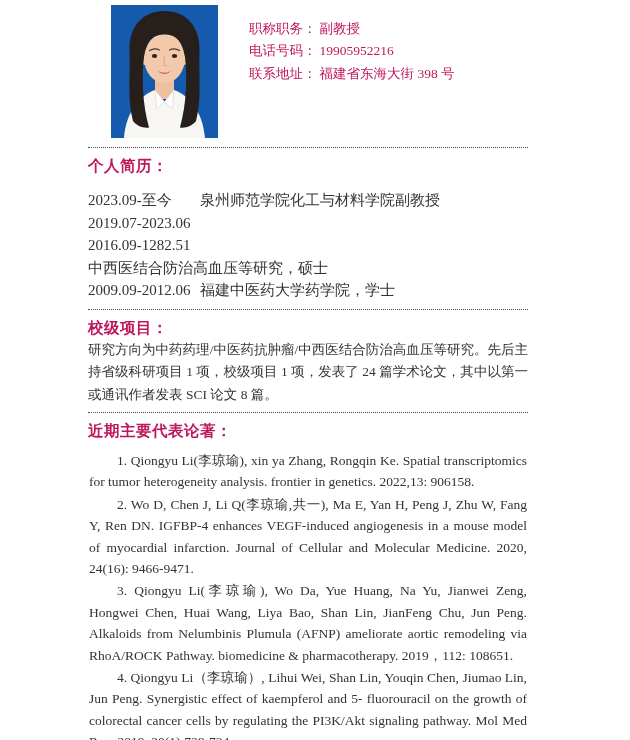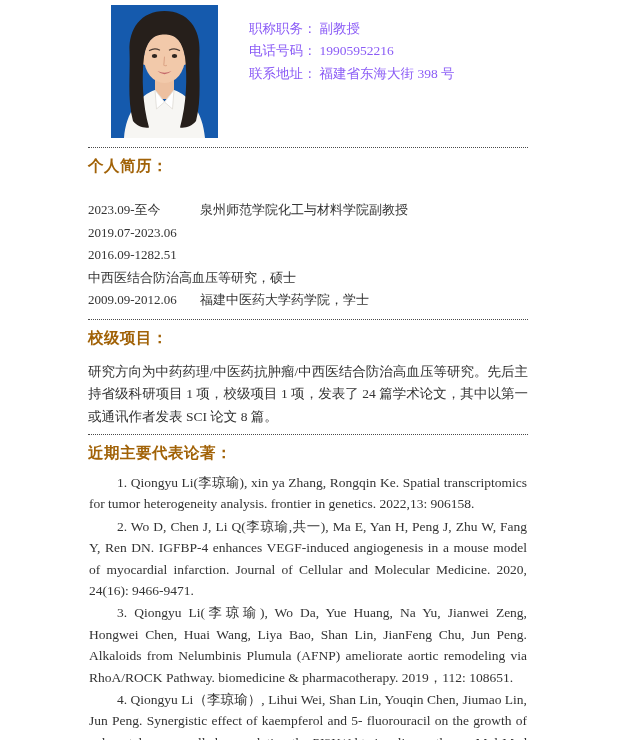--- a/index.html
+++ b/index.html
@@ -7,43 +7,43 @@
     width:630px;height:740px;overflow:hidden;
     font-family:"Liberation Serif","DejaVu Serif",serif;
     color:#333333;
   }
   .page{box-sizing:border-box;width:630px;height:740px;padding:5px 102px 0 88px;background:#fff;}
 
   
   .header{display:flex;}
   .photo{width:107px;height:133px;display:block;margin-left:23px;flex:none;}
   .contact{margin-left:31px;padding-top:13px;}
-  .contact-row{font-size:13.5px;line-height:22.4px;color:#8b5cf6;white-space:nowrap;}
+  .contact-row{font-size:13.5px;line-height:22.4px;color:#be185d;white-space:nowrap;}
   .contact-value{margin-left:3px;}
 
   
   .sep{height:0;border-bottom:1px dotted #4a4a4a;margin-top:9px;}
   .sep.s2{margin-top:7px;}
   .sep.s3{margin-top:6px;}
 
   
   .sec-title{
     font-family:"Liberation Sans","DejaVu Sans",sans-serif;
-    font-size:15.5px;font-weight:700;color:#a16207;
+    font-size:15.5px;font-weight:700;color:#be185d;
     margin:7px 0 0 0;line-height:22px;letter-spacing:0.5px;
   }
 
   
-  .resume{margin-top:22px;font-size:13px;}
+  .resume{margin-top:12px;font-size:15px;}
   .resume-row{display:flex;line-height:22.5px;}
   .resume-period{width:112px;flex:none;}
   .resume-desc{flex:1;}
 
   
-  .research-para{margin:12px 0 0 0;font-size:13.5px;line-height:22.5px;text-align:justify;}
+  .research-para{margin:0 0 0 0;font-size:13.5px;line-height:22.5px;text-align:justify;}
 
   
   .pubs{margin-top:8px;}
   .pub{margin:1px;font-size:13.5px;line-height:21.4px;text-align:justify;text-indent:28px;}
 </style>
 </head>
 <body>
 
 <div class="page">
 

